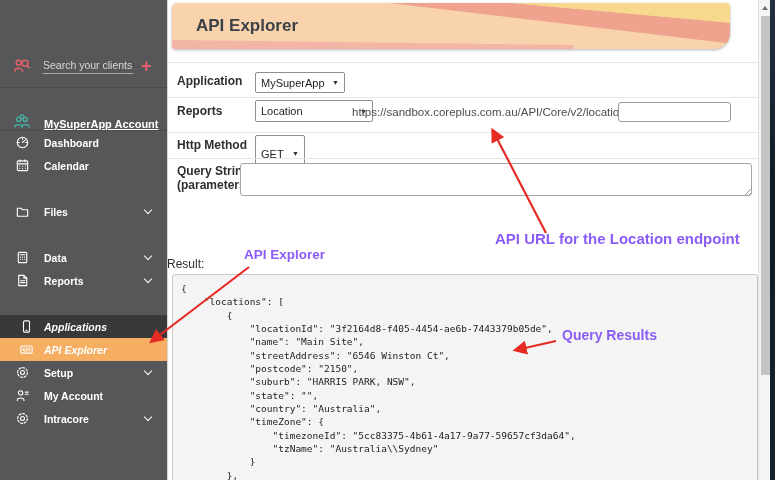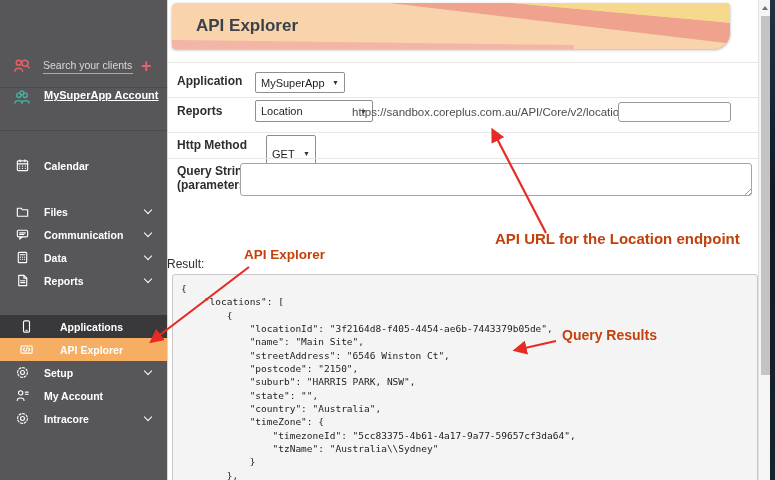--- a/index.html
+++ b/index.html
@@ -13,28 +13,28 @@
   .logo-mark { margin-left:12px; }
   .logo-text { font-size:19px; color:#6d6e71; font-weight:500; letter-spacing:.3px; margin-left:6px; }
   .hamburger { position:absolute; right:12px; top:14px; width:20px; cursor:pointer; }
   .hamburger span { display:block; height:3px; background:#f19a38; border-radius:2px; margin-bottom:3px; }
 
   .search-row { position:absolute; left:0; top:44px; width:167px; height:44px; border-bottom:1px solid #4b4b4e; display:flex; align-items:center; }
   .search-input { background:transparent; border:none; border-bottom:1px solid #a9a9a9; color:#d9d9d9; font-size:10.5px; width:90px; margin-left:10px; padding:2px 0; outline:none; font-family:"Liberation Sans",sans-serif; }
   .search-input::placeholder { color:#d9d9d9; }
   .plus-btn { color:#e4606a; font-size:18px; font-weight:bold; margin-left:8px; cursor:pointer; line-height:1; }
 
-  .account-row { position:absolute; left:0; top:89px; width:167px; height:42px; border-bottom:1px solid #4b4b4e; display:flex; align-items:flex-start; cursor:pointer; }
+  .account-row { position:absolute; left:0; top:89px; width:167px; height:42px; border-bottom:1px solid #4b4b4e; display:flex; align-items:flex-end; cursor:pointer; }
   .account-label { color:#fff; font-size:11px; font-weight:bold; text-decoration:underline; margin-left:11px; }
 
   .mi { position:absolute; left:0; width:167px; height:23px; display:flex; align-items:center; color:#fff; font-size:10.5px; font-weight:bold; cursor:pointer; }
   .mi .ic { width:15px; height:15px; margin-left:15px; flex:0 0 15px; }
   .mi.sub .ic { margin-left:19px; }
   .mi .lbl { margin-left:14px; white-space:nowrap; }
-  .mi.sub .lbl { margin-left:26px; }
+  .mi.sub .lbl { margin-left:10px;font-style:italic; }
   .mi.dev { background:#0369a1;margin-top:32px; }
   .mi.apps { background:#39393b; }
   .mi.apiexp { background:#f5ae62; }
   .chev { position:absolute; right:16px; top:9px; width:6px; height:6px; border-right:1.6px solid #fff; border-bottom:1.6px solid #fff; }
   .chev.down { transform:rotate(45deg); top:7px; }
   .chev.up { transform:rotate(-135deg); top:10px; }
   .sideicon { stroke:#fff; fill:none; stroke-width:1.2; stroke-linecap:round; stroke-linejoin:round; }
 
   
   .main-edge { position:absolute; left:167px; top:0; width:1px; height:480px; background:#d8d8d8; }
@@ -51,21 +51,21 @@
   .endpoint-url { position:absolute; left:352px; top:106px; font-size:11.5px; color:#4c4c4c; }
   .param-input { position:absolute; left:618px; top:102px; width:113px; height:20px; border:1px solid #999; border-radius:3px; font-size:11px; padding:0 4px; outline:none; font-family:"Liberation Sans",sans-serif; }
   .qs-area { position:absolute; left:240px; top:163px; width:512px; height:33px; border:1px solid #a5a5a5; border-radius:3px; background:#fff; resize:none; outline:none; font-family:"Liberation Sans",sans-serif; font-size:11px; padding:2px 4px; }
   .grip { position:absolute; left:742px; top:186px; width:9px; height:9px; background:repeating-linear-gradient(135deg,transparent 0 2px,#9a9a9a 2px 3px); clip-path:polygon(100% 0,100% 100%,0 100%); pointer-events:none; }
   .btn { position:absolute; left:172px; top:231px; height:19px; background:linear-gradient(#fdfdfd,#e6e6e6); border:1px solid #b0b0b0; border-radius:3px; font-size:11px; color:#333; padding:0 9px; cursor:pointer; font-family:"Liberation Sans",sans-serif; }
   .result-label { position:absolute; left:167px; top:257px; font-size:12px; color:#2e2e2e; }
   .result-box { position:absolute; left:172px; top:274px; width:586px; height:210px; background:#f4f4f4; border:1px solid #c8c8c8; border-radius:3px; overflow:hidden; }
   .result-box pre { margin:0; padding:7px 8px; font-family:"DejaVu Sans Mono", monospace; font-size:9.5px; line-height:13.35px; color:#1c1c1c; white-space:pre; }
 
   
-  .ann { position:absolute; color:#c2410c; font-weight:bold; z-index:30; }
+  .ann { position:absolute; color:#8b5cf6; font-weight:bold; z-index:30; }
   .ann1 { left:244px; top:247px; font-size:13.5px; }
   .ann2 { left:495px; top:230px; font-size:15px; }
   .ann3 { left:562px; top:327px; font-size:14px; }
   .overlay { position:absolute; left:0; top:0; z-index:29; pointer-events:none; }
 
   
   .scrollbar { position:absolute; left:758px; top:0; width:12px; height:480px; background:#f5f5f5; border-left:1px solid #e2e2e2; }
   .sb-up { position:absolute; left:0; top:0; width:12px; height:15px; display:flex; align-items:center; justify-content:center; cursor:pointer; }
   .sb-up i { width:0; height:0; border-left:3.5px solid transparent; border-right:3.5px solid transparent; border-bottom:4.5px solid #6f6f6f; }
   .sb-thumb { position:absolute; left:1.5px; top:16px; width:9px; height:359px; background:#c4c4c4; cursor:pointer; }
@@ -93,47 +93,45 @@
       <svg class="ic" width="22" height="17" viewBox="0 0 16 15" style="margin-left:11px;stroke:#45b0a3;fill:none;stroke-width:1.2;stroke-linecap:round">
         <circle cx="5.2" cy="5.6" r="1.9"></circle>
           <circle cx="10.8" cy="5.6" r="1.9"></circle>
         <circle cx="8" cy="3.4" r="1.7"></circle>
         <path d="M1.8 12.4 c0-2.9 6.4-2.9 6.4 0"></path>
           <path d="M7.8 12.4 c0-2.9 6.4-2.9 6.4 0"></path>
       </svg>
       <span class="account-label">MySuperApp Account</span>
     </div>
 
+    <div class="mi" style="top:131px">
+      <svg class="ic sideicon" viewBox="0 0 16 16">
+          <circle cx="8" cy="8" r="5.6"></circle>
+          <path d="M8 8 L10.8 5.4"></path>
+          <path d="M8 3.2 v1.2 M3.4 8 h1.2 M11.4 8 h1.2"></path>
+        </svg>
+      <span class="lbl">Dashboard</span>
+    </div>
     <div class="mi" style="top:154px">
       <svg class="ic sideicon" viewBox="0 0 16 16">
           <rect x="2.5" y="3" width="11" height="10.5" rx="1"></rect>
           <line x1="2.5" y1="6.2" x2="13.5" y2="6.2"></line>
           <line x1="5.5" y1="2" x2="5.5" y2="4"></line>
           <line x1="10.5" y1="2" x2="10.5" y2="4"></line>
           <path d="M5 8.6 h.1 M8 8.6 h.1 M11 8.6 h.1 M5 11 h.1 M8 11 h.1 M11 11 h.1"></path>
         </svg>
       <span class="lbl">Calendar</span>
     </div>
     <div class="mi" style="top:200px">
       <svg class="ic sideicon" viewBox="0 0 16 16">
           <path d="M2.5 4.5 h4 l1.3 1.6 h5.7 v7 h-11 z"></path>
         </svg>
       <span class="lbl">Files</span>
       <i class="chev down"></i>
     </div>
-    <div class="mi" style="top:223px">
-      <svg class="ic sideicon" viewBox="0 0 16 16">
-          <rect x="2.5" y="3.5" width="11" height="7" rx="1.2"></rect>
-          <path d="M5.5 10.5 L5 13 L8 10.5"></path>
-          <line x1="5" y1="6.2" x2="11" y2="6.2"></line>
-          <line x1="5" y1="8" x2="9.5" y2="8"></line>
-        </svg>
-      <span class="lbl">Communication</span>
-      <i class="chev down"></i>
-    </div>
     <div class="mi" style="top:246px">
       <svg class="ic sideicon" viewBox="0 0 16 16">
           <rect x="3.5" y="2.5" width="9" height="11" rx="1"></rect>
           <line x1="5.5" y1="5" x2="10.5" y2="5"></line>
           <path d="M5.8 7.6 h.1 M8 7.6 h.1 M10.2 7.6 h.1 M5.8 9.9 h.1 M8 9.9 h.1 M10.2 9.9 h.1"></path>
         </svg>
       <span class="lbl">Data</span>
       <i class="chev down"></i>
     </div>
     <div class="mi" style="top:269px">
@@ -214,21 +212,21 @@
   <div class="flabel" style="top:104px">Reports</div>
   <div class="sel" style="left:255px;top:100px;width:118px;height:22px">
     <span>Location</span>
     <span class="arr">▼</span>
   </div>
   <div class="endpoint-url">https://sandbox.coreplus.com.au/API/Core/v2/location/</div>
   <input class="param-input" value="" style="">
 
   <div class="sep" style="top:132px"></div>
   <div class="flabel" style="top:138px">Http Method</div>
-  <div class="sel" style="left:266px;top:135px;width:50px;height:37px">
+  <div class="sel" style="left:255px;top:135px;width:50px;height:37px">
     <span>GET</span>
     <span class="arr">▼</span>
   </div>
 
   <div class="sep" style="top:158px"></div>
   <div class="flabel" style="top:164px">Query String</div>
   <div class="flabel" style="top:178px">(parameters):</div>
   <textarea class="qs-area" style=""></textarea>
   <div class="grip"></div>
 

